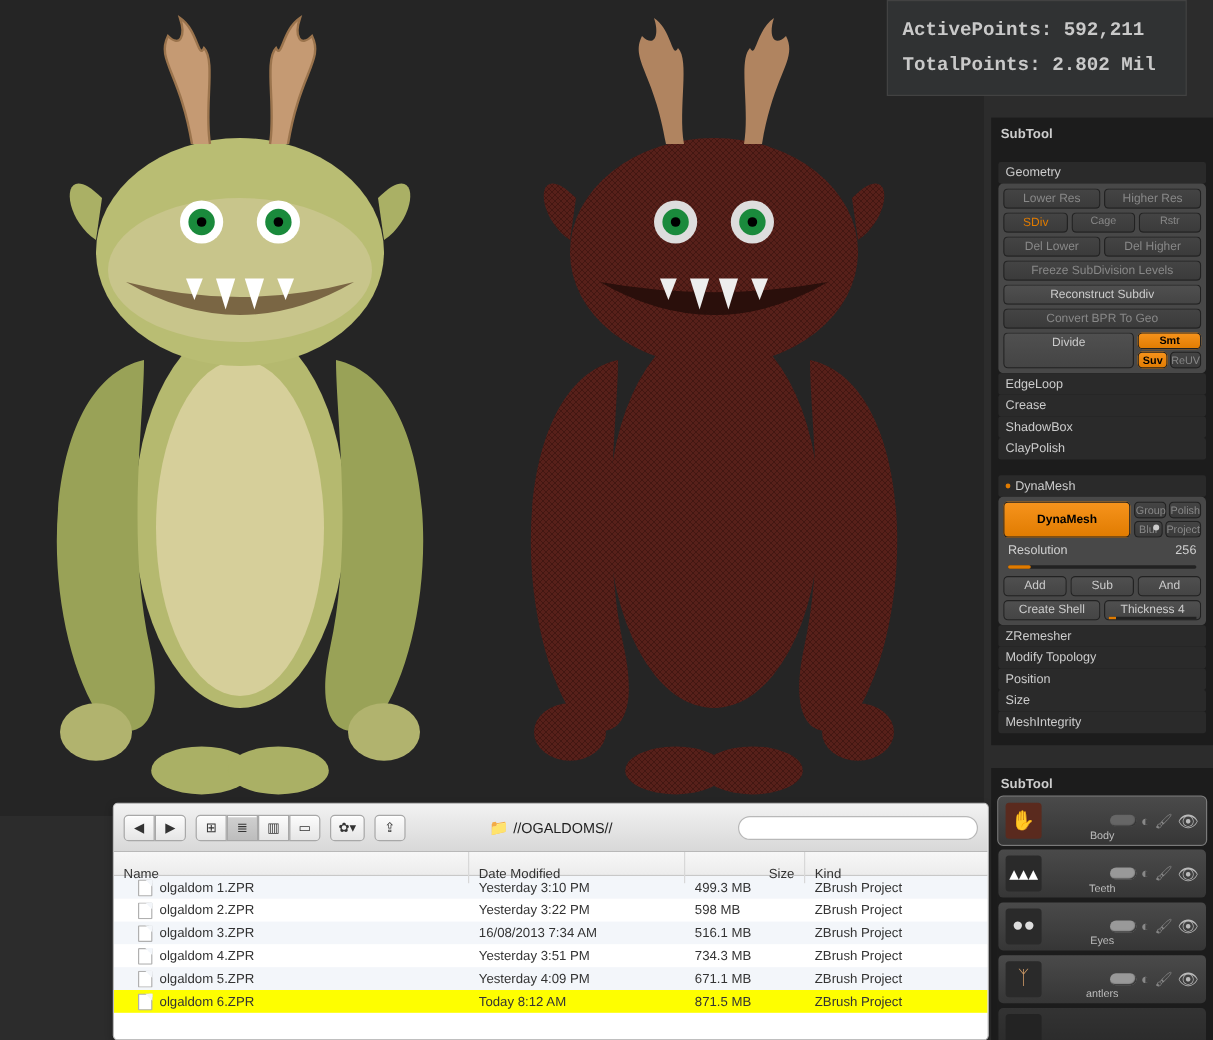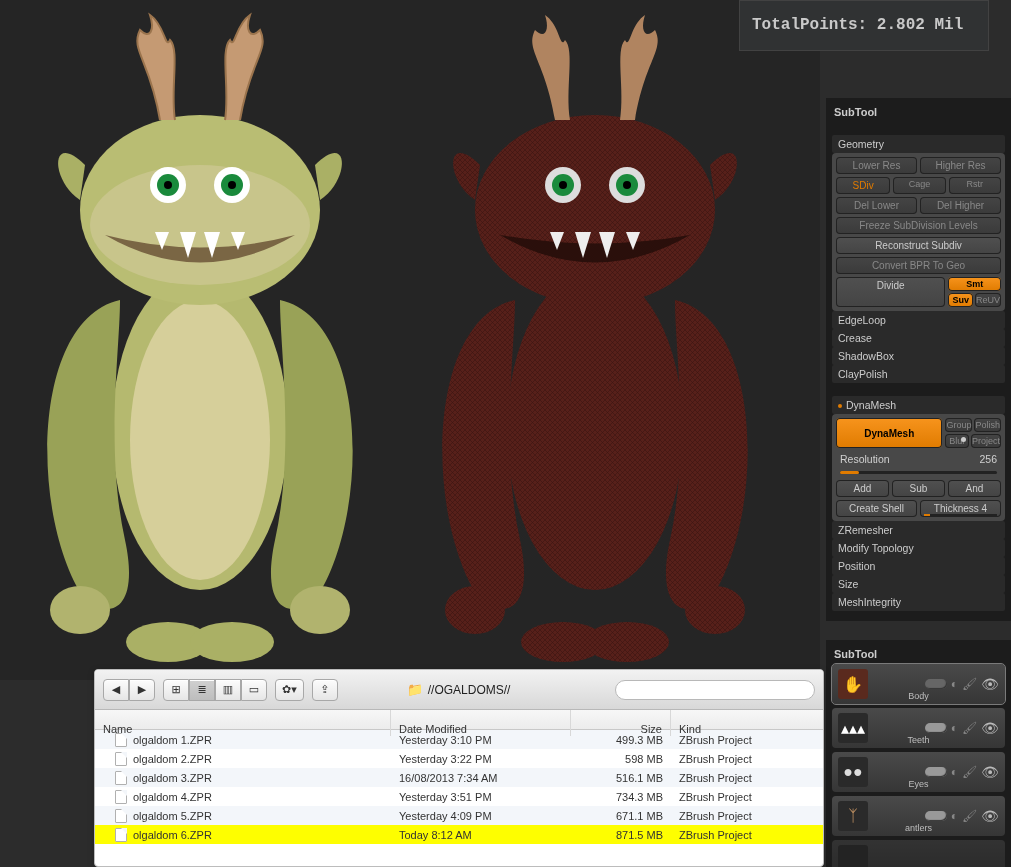--- a/index.html
+++ b/index.html
@@ -196,21 +196,21 @@
   .col-kind { flex:1; border-right:none !important; }
 
   .finder-rows { }
   .finder-row { display:flex; height:19px; align-items:center; }
   .finder-row:nth-child(odd){ background:#f3f6fa; }
   .finder-row:nth-child(even){ background:#fff; }
   .finder-row.selected { background:#fefe00 !important; }
   .finder-row > div { padding:0 8px; overflow:hidden; white-space:nowrap; }
   .cell-name { flex:0 0 296px; display:flex; align-items:center; gap:6px; padding-left:20px !important;}
   .cell-date { flex:0 0 180px; }
-  .cell-size { flex:0 0 100px; text-align:right; }
+  .cell-size { flex:0 0 100px; }
   .cell-kind { flex:1; }
   .doc-icon {
     width:12px; height:14px;
     background:#fff; border:1px solid #b0b0b0; border-radius:1px;
     position:relative; display:inline-block;
   }
   .doc-icon::after{
     content:''; position:absolute; right:-1px; top:-1px;
     border:3px solid transparent; border-right-color:#f3f6fa; border-top-color:#f3f6fa;
   }
@@ -287,20 +287,21 @@
       <circle cx="32" cy="185" r="11" fill="#1a8a3c"></circle>
       <circle cx="-32" cy="185" r="4" fill="#000"></circle>
       <circle cx="32" cy="185" r="4" fill="#000"></circle>
       <path d="M -40 120 C -50 60 -70 50 -60 30 C -50 40 -45 30 -50 15 C -35 25 -35 50 -30 40 C -20 50 -30 90 -25 120" fill="#b08460"></path>
       <path d="M 40 120 C 50 60 70 50 60 30 C 50 40 45 30 50 15 C 35 25 35 50 30 40 C 20 50 30 90 25 120" fill="#b08460"></path>
     </g>
   </svg>
 </div>
 
 <div class="stats">
+  <div><span>ActivePoints:</span> <span>592,211</span></div>
   <div><span>TotalPoints:</span> <span>2.802 Mil</span></div>
 </div>
 
 <div class="right-panel">
   <div class="panel-title">SubTool</div>
 
   <div class="section">
     <div class="section-header">Geometry</div>
     <div class="section-body">
       <div class="row">

